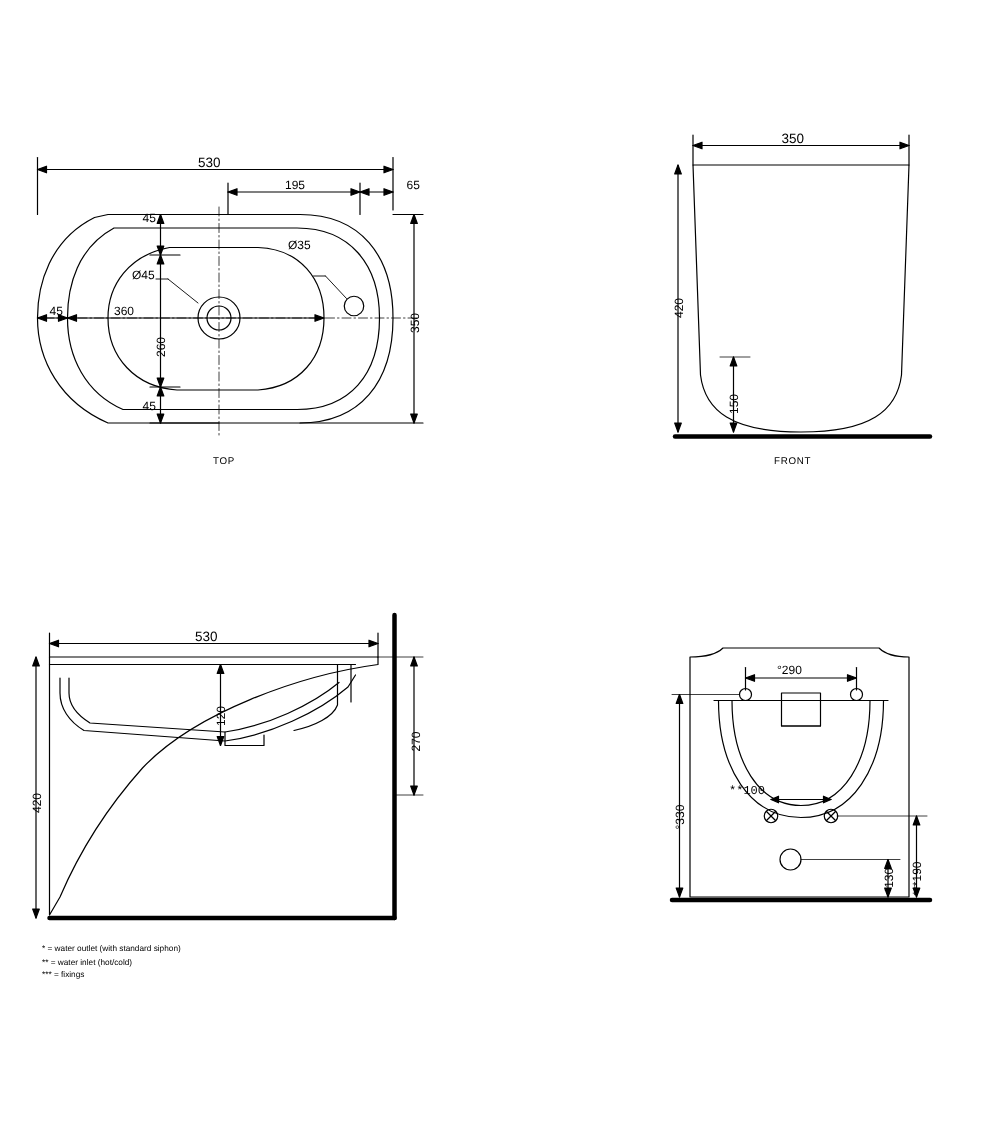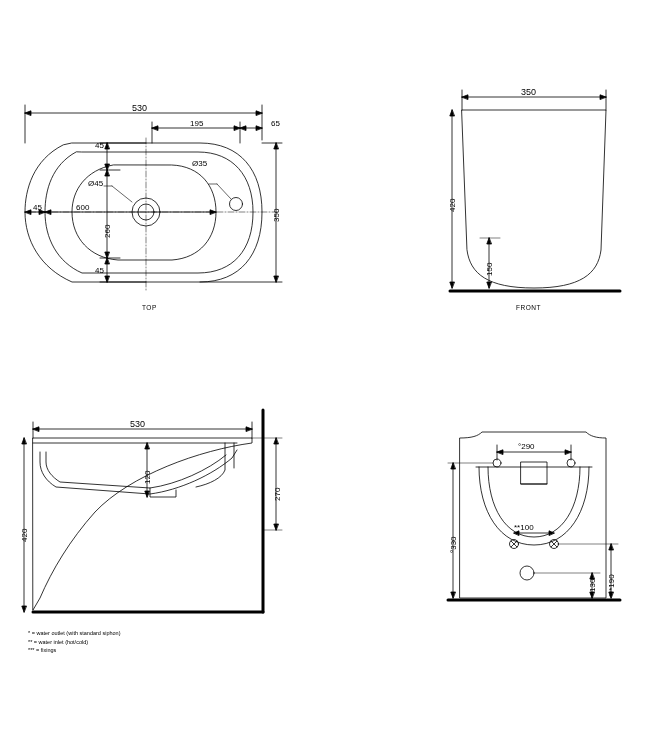--- a/index.html
+++ b/index.html
@@ -334,39 +334,39 @@
 
     </g>
   </svg>
 
   <div class="lbl big" style="left:132px; top:104px;">530</div>
   <div class="lbl" style="left:190px; top:120px;">195</div>
   <div class="lbl" style="left:243px; top:120px;padding-left:28px;">65</div>
   <div class="lbl" style="left:95px; top:142px;">45</div>
   <div class="lbl" style="left:95px; top:267px;">45</div>
   <div class="lbl" style="left:33px; top:204px;">45</div>
-  <div class="lbl" style="left:76px; top:204px;">600</div>
+  <div class="lbl" style="left:76px; top:204px;">360</div>
   <div class="lbl rot" style="left:104px; top:238px;">260</div>
   <div class="lbl rot" style="left:273px; top:222px;">350</div>
   <div class="lbl" style="left:88px; top:180px;text-align:center;">Ø45</div>
   <div class="lbl" style="left:192px; top:160px;">Ø35</div>
   <div class="lbl view" style="left:142px; top:305px;">TOP</div>
 
   <div class="lbl big" style="left:521px; top:88px;">350</div>
   <div class="lbl rot" style="left:449px; top:212px;">420</div>
   <div class="lbl rot" style="left:486px; top:276px;">150</div>
   <div class="lbl view" style="left:516px; top:305px;">FRONT</div>
 
   <div class="lbl big" style="left:130px; top:420px;">530</div>
   <div class="lbl rot" style="left:144px; top:484px;">120</div>
   <div class="lbl rot" style="left:21px; top:542px;">420</div>
   <div class="lbl rot" style="left:274px; top:501px;">270</div>
 
   <div class="lbl" style="left:518px; top:443px;">°290</div>
-  <div class="lbl" style="left:514px; top:524px;">**100</div>
+  <div class="lbl" style="left:486px; top:524px;font-family:Liberation Mono, monospace;">**100</div>
   <div class="lbl rot" style="left:450px; top:553px;">°330</div>
   <div class="lbl rot" style="left:589px; top:595px;">*130</div>
   <div class="lbl rot" style="left:608px; top:597px;">***190</div>
 
   <div class="notes">
     <div>* = water outlet (with standard siphon)</div>
     <div>** = water inlet (hot/cold)</div>
     <div>*** = fixings</div>
   </div>
 

